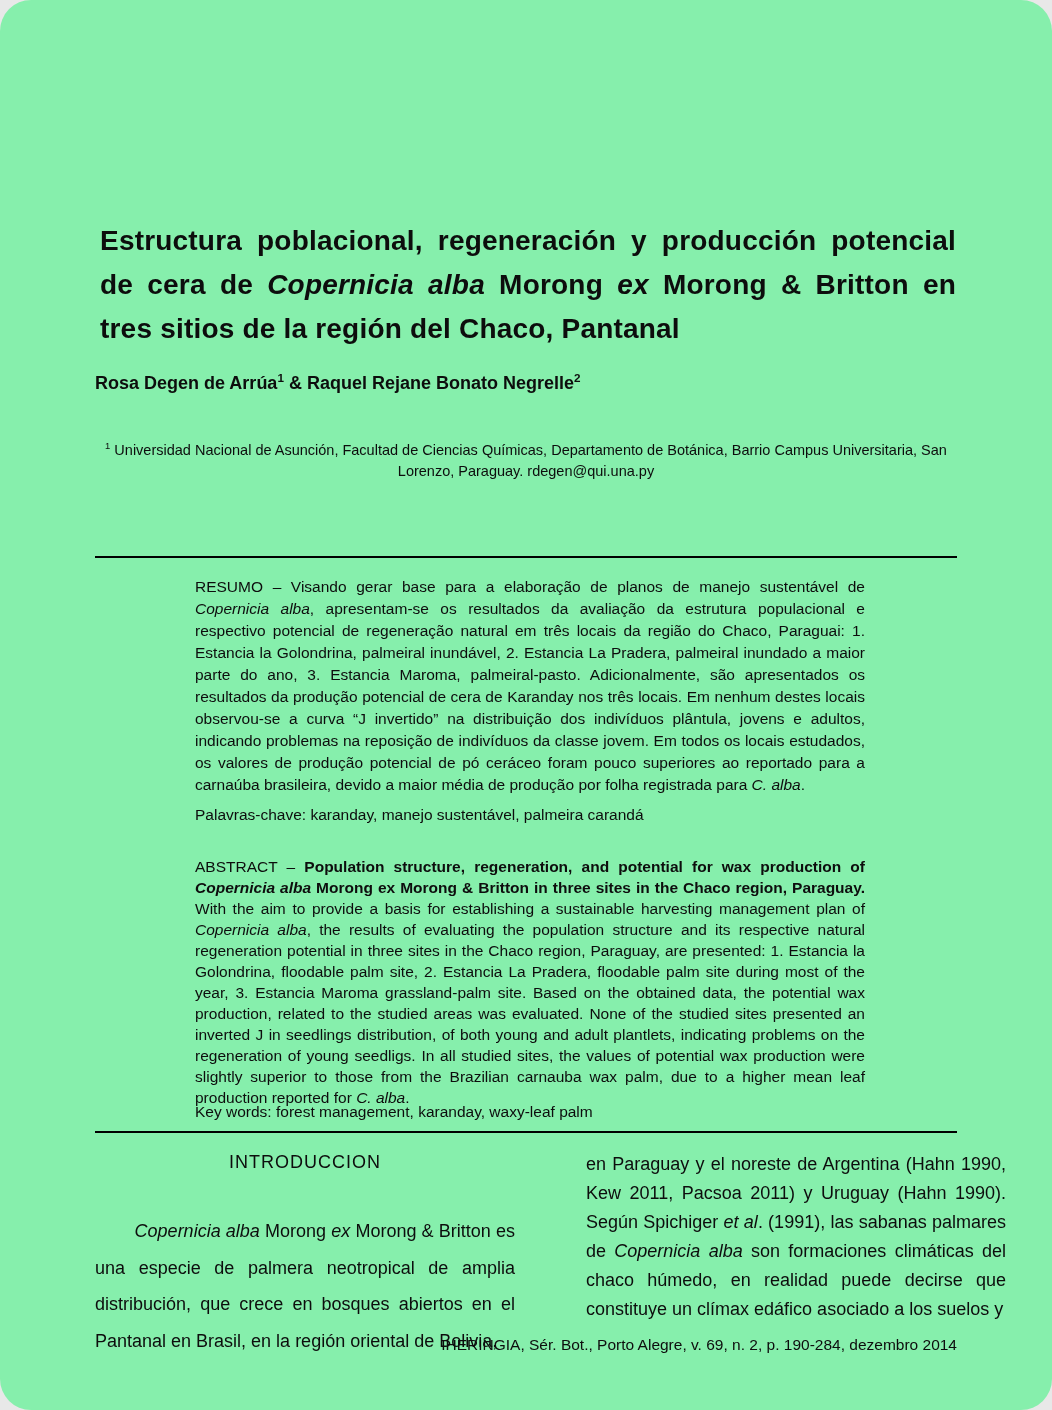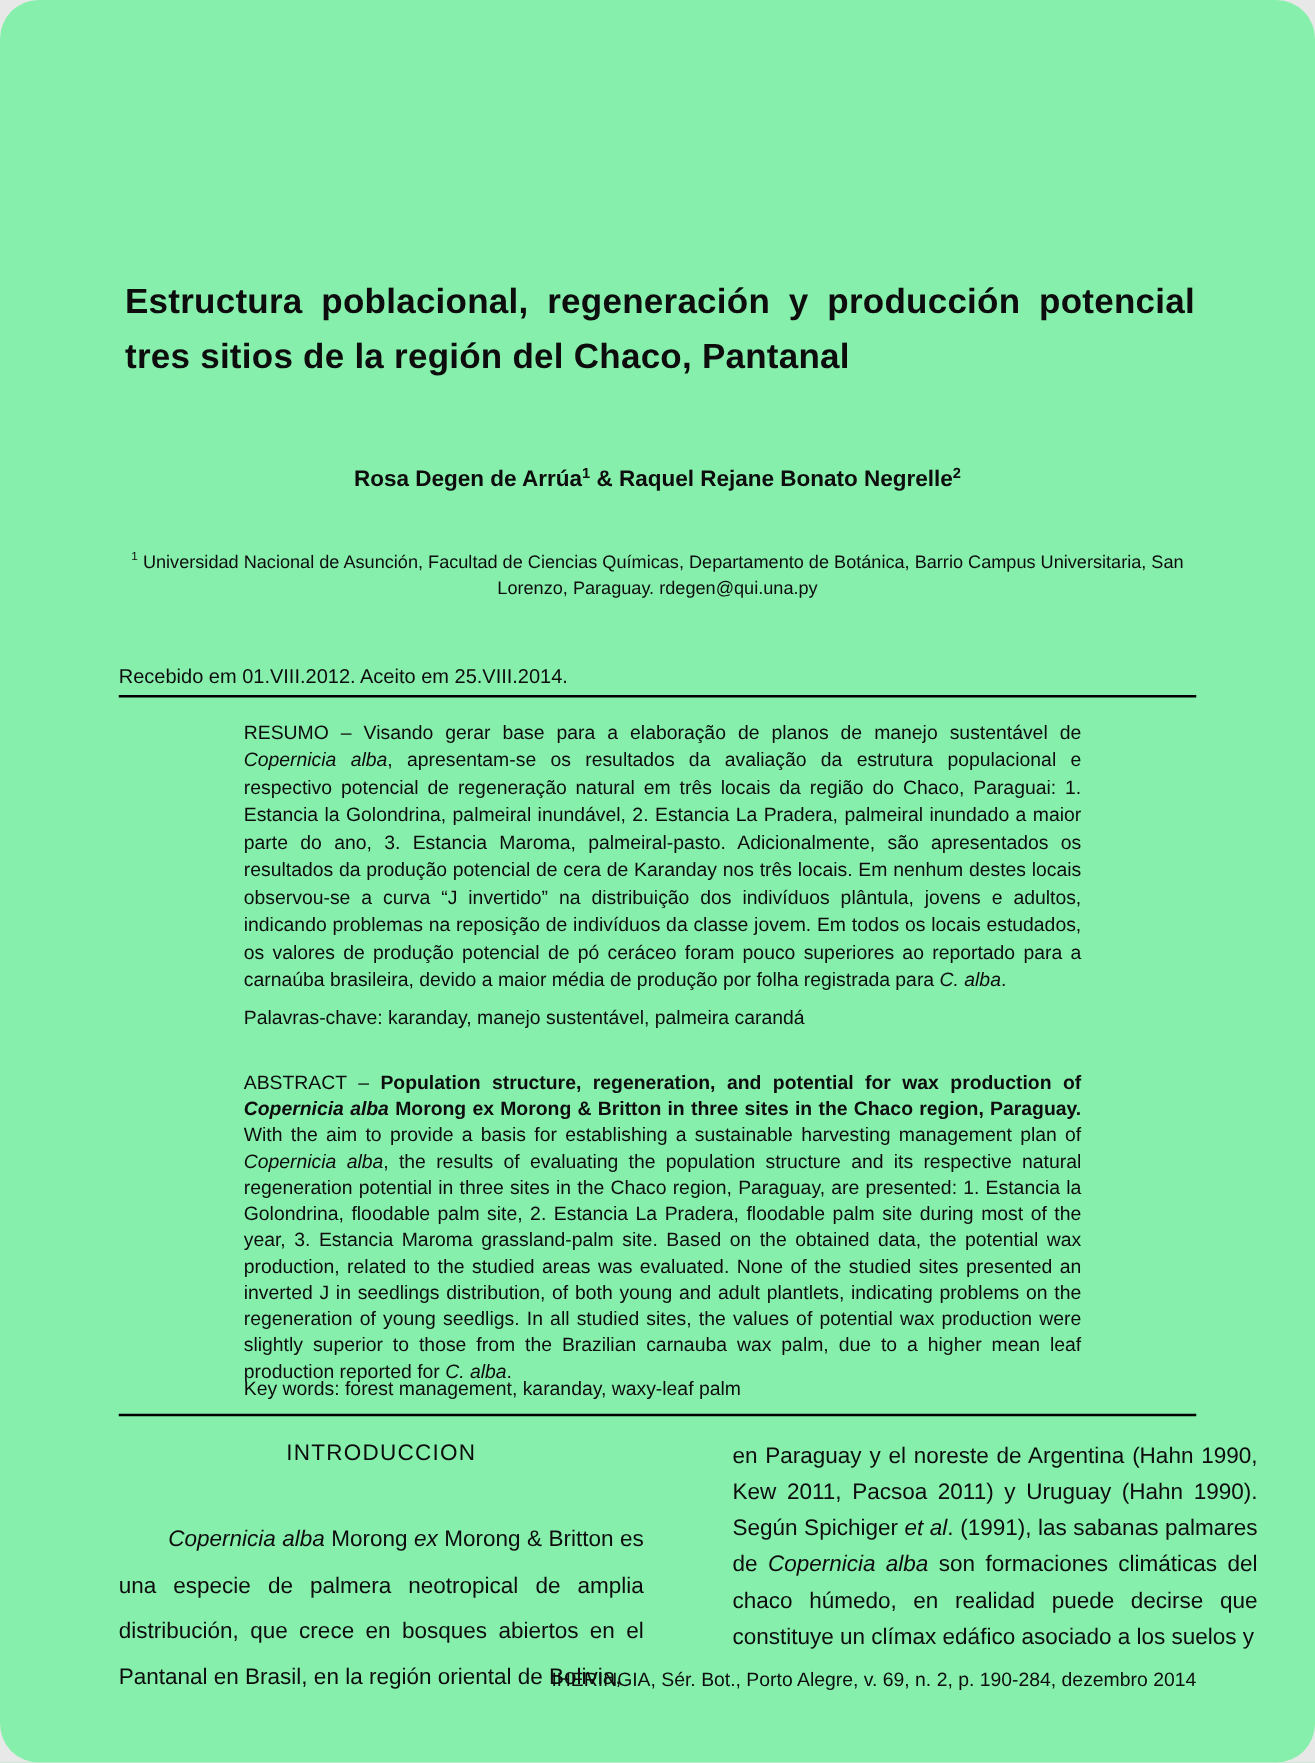--- a/index.html
+++ b/index.html
@@ -29,21 +29,21 @@
     line-height: 44px;
     letter-spacing: 0.2px;
   }
   .title-line { text-align: justify; text-align-last: justify; }
   .title-line.last { text-align-last: left; }
 
   .authors-line {
     left: 95px;
     top: 373px;
     width: 862px;
-    text-align: center;
+    text-align: left;
     font-size: 18px;
     font-weight: bold;
   }
 
   .affiliations {
     left: 95px;
     top: 440px;
     width: 862px;
     text-align: center;
     font-size: 14.5px;
@@ -132,30 +132,30 @@
 
   sup { font-size: 0.65em; line-height: 0; }
 </style>
 </head>
 <body>
 
 <div class="page">
 
   <div class="abs title-block">
     <div class="title-line"><span>Estructura poblacional, regeneración y producción potencial</span></div>
+    <div class="title-line"><span>de cera de </span><span style="font-style: italic;">Copernicia alba</span><span> Morong </span><span style="font-style: italic;">ex</span><span> Morong &amp; Britton en</span></div>
     <div class="title-line last"><span>tres sitios de la región del Chaco, Pantanal</span></div>
   </div>
 
   <div class="abs authors-line"><span>Rosa Degen de Arrúa</span><sup>1</sup><span> &amp; Raquel Rejane Bonato Negrelle</span><sup>2</sup></div>
 
   <div class="abs affiliations">
     <div><sup>1</sup><span> Universidad Nacional de Asunción, Facultad de Ciencias Químicas, Departamento de Botánica, Barrio Campus Universitaria, San Lorenzo, Paraguay. rdegen@qui.una.py</span></div>
   </div>
 
-  <div class="abs received-line">Recebido em  01.VIII.2012. Aceito em 25.VIII.2014.</div>
 
   <div class="abs rule rule-1"></div>
 
   <div class="abs resumo-paragraph"><span>RESUMO – Visando gerar base para a elaboração de planos de manejo sustentável de </span><span style="font-style: italic;">Copernicia alba</span><span>, apresentam-se os resultados da avaliação da estrutura populacional e respectivo potencial de regeneração natural em três locais da região do Chaco, Paraguai: 1. Estancia la Golondrina, palmeiral inundável, 2. Estancia La Pradera, palmeiral inundado a maior parte do ano, 3. Estancia Maroma, palmeiral-pasto. Adicionalmente, são apresentados os resultados da produção potencial de cera de Karanday nos três locais. Em nenhum destes locais observou-se a curva “J invertido” na distribuição dos indivíduos plântula, jovens e adultos, indicando problemas na reposição de indivíduos da classe jovem. Em todos os locais estudados, os valores de produção potencial de pó ceráceo foram pouco superiores ao reportado para a carnaúba brasileira, devido a maior média de produção por folha registrada para </span><span style="font-style: italic;">C. alba</span><span>.</span></div>
 
   <div class="abs resumo-keywords">Palavras-chave: karanday, manejo sustentável, palmeira carandá</div>
 
   <div class="abs abstract-paragraph"><span>ABSTRACT – </span><span style="font-weight: bold;">Population structure, regeneration, and potential for wax production of </span><span style="font-style: italic; font-weight: bold;">Copernicia alba</span><span style="font-weight: bold;"> Morong ex Morong &amp; Britton in three sites in the Chaco region, Paraguay.</span><span> With the aim to provide a basis for establishing a sustainable harvesting management plan of </span><span style="font-style: italic;">Copernicia alba</span><span>, the results of evaluating the population structure and its respective natural regeneration potential in three sites in the Chaco region, Paraguay, are presented: 1. Estancia la Golondrina, floodable palm site, 2. Estancia La Pradera, floodable palm site during most of the year, 3. Estancia Maroma grassland-palm site. Based on the obtained data, the potential wax production, related to the studied areas was evaluated. None of the studied sites presented an inverted J in seedlings distribution, of both young and adult plantlets, indicating problems on the regeneration of young seedligs. In all studied sites, the values of potential wax production were slightly superior to those from the Brazilian carnauba wax palm, due to a higher mean leaf production reported for </span><span style="font-style: italic;">C. alba</span><span>.</span></div>
 
   <div class="abs abstract-keywords">Key words: forest management, karanday, waxy-leaf palm</div>

